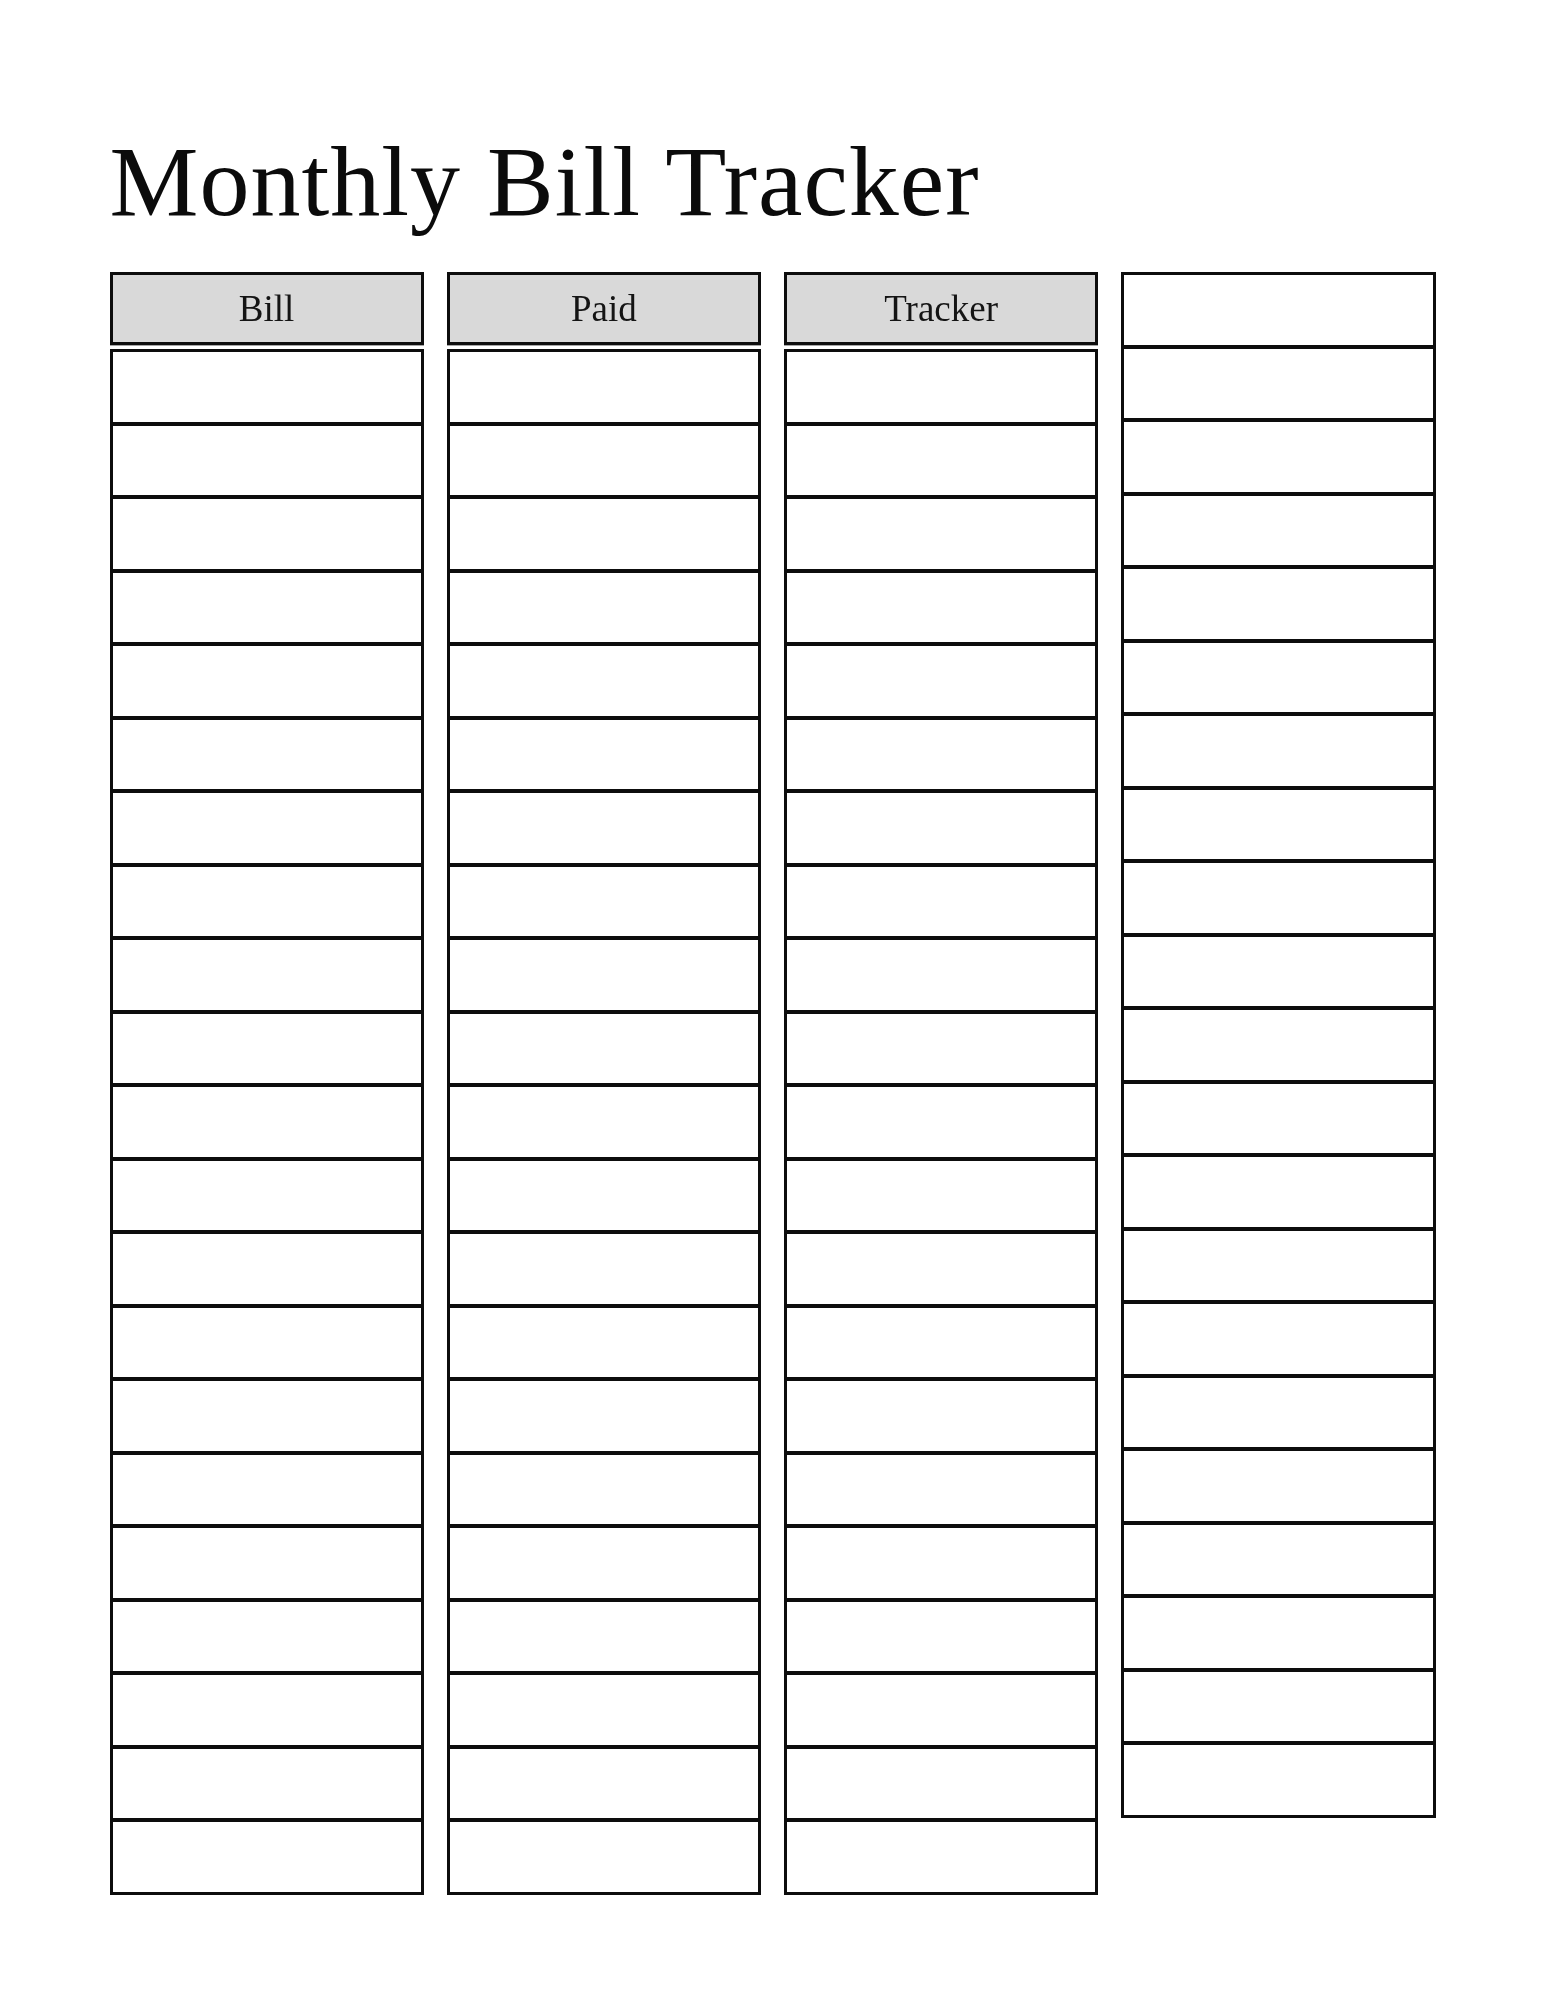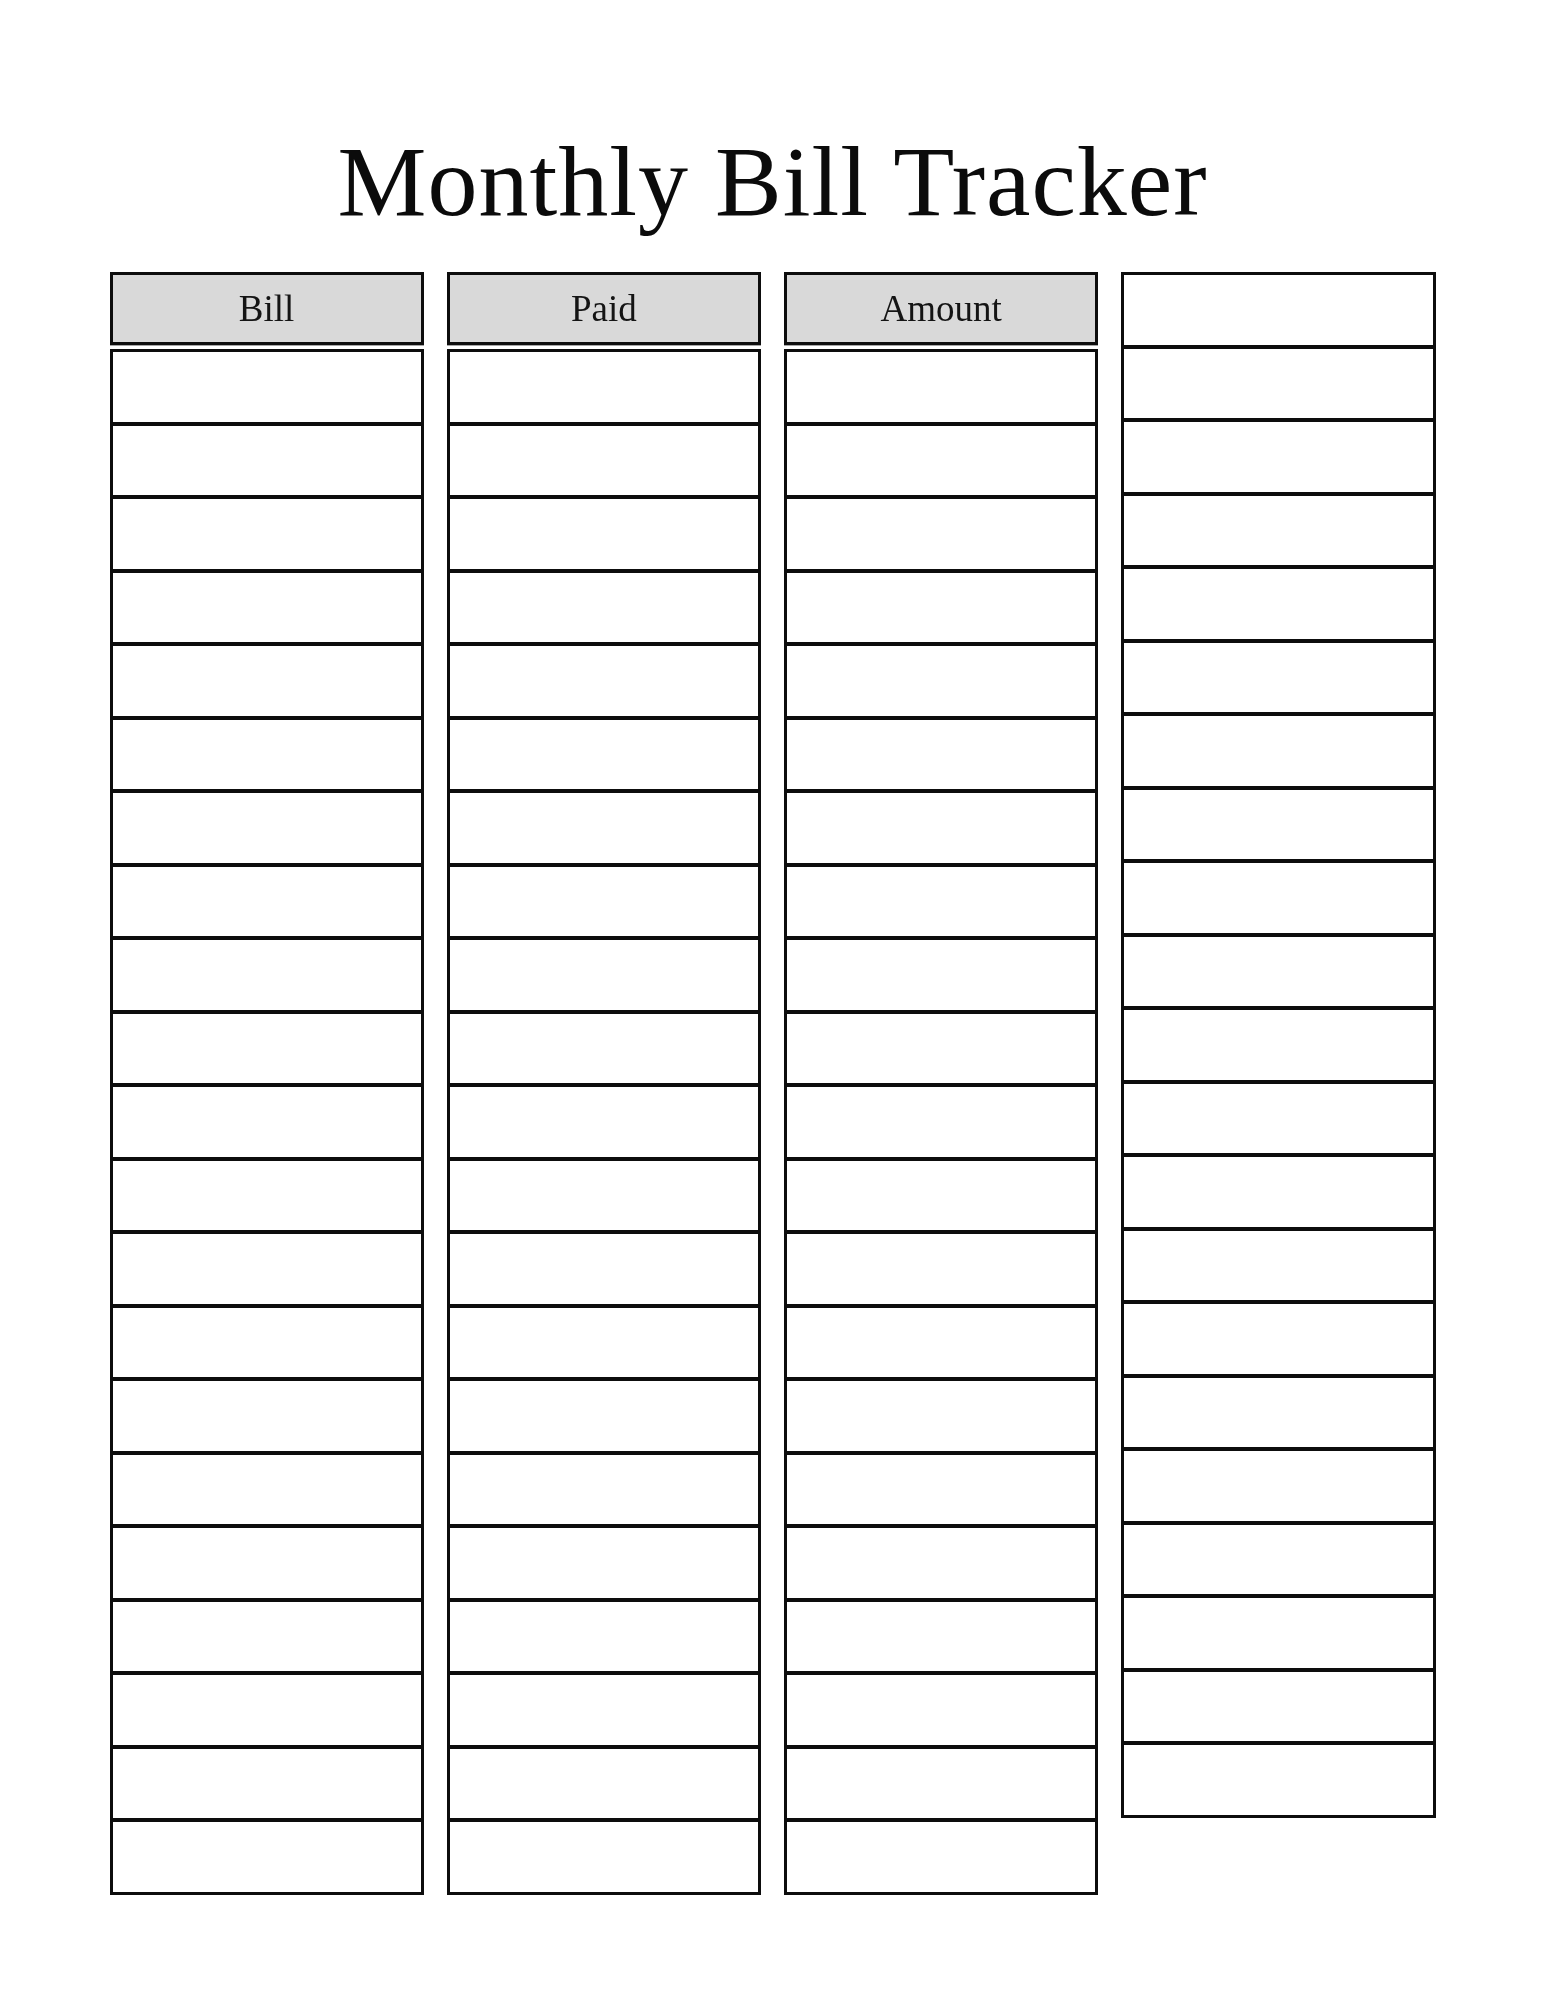--- a/index.html
+++ b/index.html
@@ -16,21 +16,20 @@
   .sheet {
     width: 1326px;
     margin: 0 auto;
   }
   .page-title {
     margin: 124px 0 33px 0;
     font-size: 100px;
     font-weight: 400;
     line-height: normal;
     letter-spacing: 1px;
-    text-align: center;
     color: #0b0b0b;
     white-space: nowrap;
   }
   .tracker {
     display: flex;
     gap: 23px;
   }
   .tracker-col {
     flex: 1 1 0;
     min-width: 0;
@@ -108,21 +107,21 @@
         <div class="cell"></div>
         <div class="cell"></div>
         <div class="cell"></div>
         <div class="cell"></div>
         <div class="cell"></div>
         <div class="cell"></div>
         <div class="cell"></div>
         <div class="cell"></div>
       </div>
       <div class="tracker-col">
-        <div class="col-header">Amount</div>
+        <div class="col-header">Tracker</div>
         <div class="cell first"></div>
         <div class="cell"></div>
         <div class="cell"></div>
         <div class="cell"></div>
         <div class="cell"></div>
         <div class="cell"></div>
         <div class="cell"></div>
         <div class="cell"></div>
         <div class="cell"></div>
         <div class="cell"></div>

